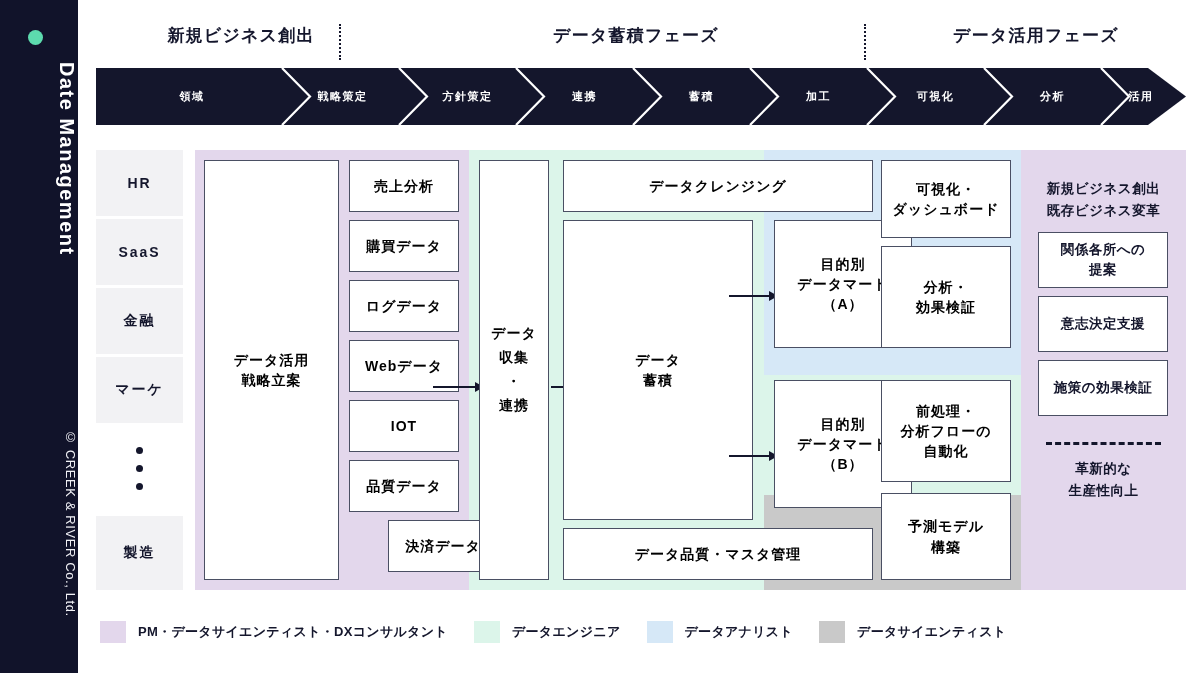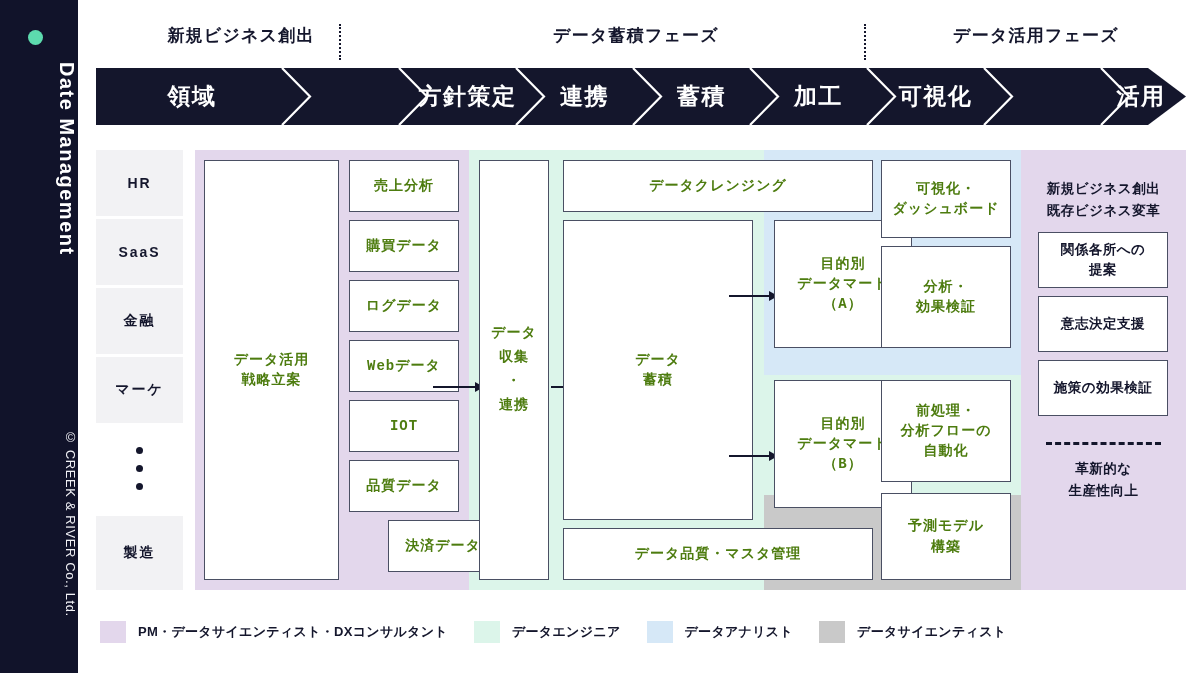--- a/index.html
+++ b/index.html
@@ -51,21 +51,21 @@
   .chevbar{
     position:absolute;left:96px;top:68px;width:1090px;height:57px;
   }
   .chevbar-body{
     position:absolute;left:0;top:0;width:100%;height:100%;
     background:#14162c;
     clip-path:polygon(0 0, calc(100% - 38px) 0, 100% 50%, calc(100% - 38px) 100%, 0 100%);
   }
   .chev-label{
     position:absolute;top:0;height:57px;line-height:57px;
-    color:#ffffff;font-size:23px;font-weight:bold;letter-spacing:1.5px;
+    color:#ffffff;font-size:11px;font-weight:bold;letter-spacing:1.5px;
     text-align:center;
   }
 
   
   .grid{position:absolute;left:96px;top:150px;width:1090px;height:440px;}
 
   .band{position:absolute;}
 
   .lcol{position:absolute;left:0;width:87px;}
   .lcell{
@@ -75,23 +75,22 @@
   }
   .dots{
     position:absolute;left:0;width:87px;
     display:flex;flex-direction:column;align-items:center;justify-content:center;gap:11px;
   }
   .dots i{display:block;width:7px;height:7px;border-radius:50%;background:#14162c;}
 
   .box{
     position:absolute;background:#ffffff;border:1.6px solid #4a4f63;
     display:flex;align-items:center;justify-content:center;text-align:center;
-    font-size:14px;font-weight:bold;color:#4d7c0f;letter-spacing:1px;line-height:1.45;
+    font-size:14px;font-weight:bold;color:#000000;letter-spacing:1px;line-height:1.45;
     box-sizing:border-box;
-    font-family:Liberation Mono, monospace;
   }
 
   .rbox{
     position:absolute;background:#ffffff;border:1.6px solid #4a4f63;
     display:flex;align-items:center;justify-content:center;text-align:center;
     font-size:13.5px;font-weight:bold;color:#14162c;letter-spacing:0.5px;line-height:1.5;
     box-sizing:border-box;
   }
   .rhead{
     position:absolute;text-align:center;width:100%;
@@ -145,26 +144,27 @@
         <polyline points="420,0 448,28.5 420,57"></polyline>
         <polyline points="537,0 565,28.5 537,57"></polyline>
         <polyline points="654,0 682,28.5 654,57"></polyline>
         <polyline points="771,0 799,28.5 771,57"></polyline>
         <polyline points="888,0 916,28.5 888,57"></polyline>
         <polyline points="1005,0 1033,28.5 1005,57"></polyline>
       </g>
     </svg>
 
     <div class="chev-label" style="left:0;width:192px;">領域</div>
-    <div class="chev-label" style="left:188px;width:117px;margin-top:48px;">戦略策定</div>
+    <div class="chev-label" style="left:188px;width:117px;">戦略策定</div>
     <div class="chev-label" style="left:313px;width:117px;">方針策定</div>
     <div class="chev-label" style="left:430px;width:117px;">連携</div>
     <div class="chev-label" style="left:547px;width:117px;">蓄積</div>
     <div class="chev-label" style="left:664px;width:117px;">加工</div>
     <div class="chev-label" style="left:781px;width:117px;">可視化</div>
+    <div class="chev-label" style="left:898px;width:117px;">分析</div>
     <div class="chev-label" style="left:1015px;width:60px;">活用</div>
   </div>
 
   <div class="grid">
 
     <div class="band" style="left:99px;top:0;width:274px;height:440px;background:#e3d7ec;"></div>
     <div class="band" style="left:373px;top:0;width:295px;height:440px;background:#dcf5ea;"></div>
     <div class="band" style="left:668px;top:0;width:257px;height:225px;background:#d6e8f7;"></div>
     <div class="band" style="left:668px;top:225px;width:257px;height:120px;background:#dcf5ea;"></div>
     <div class="band" style="left:668px;top:345px;width:257px;height:95px;background:#c9c9c9;"></div>

